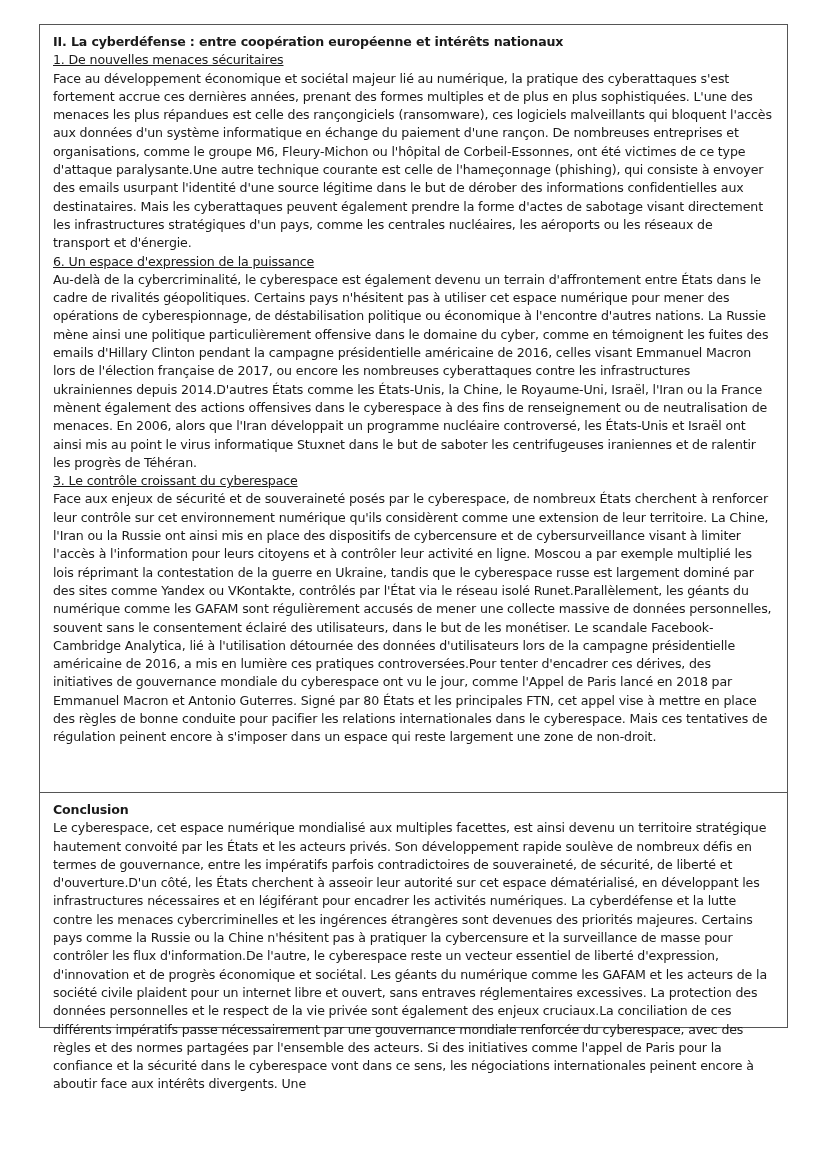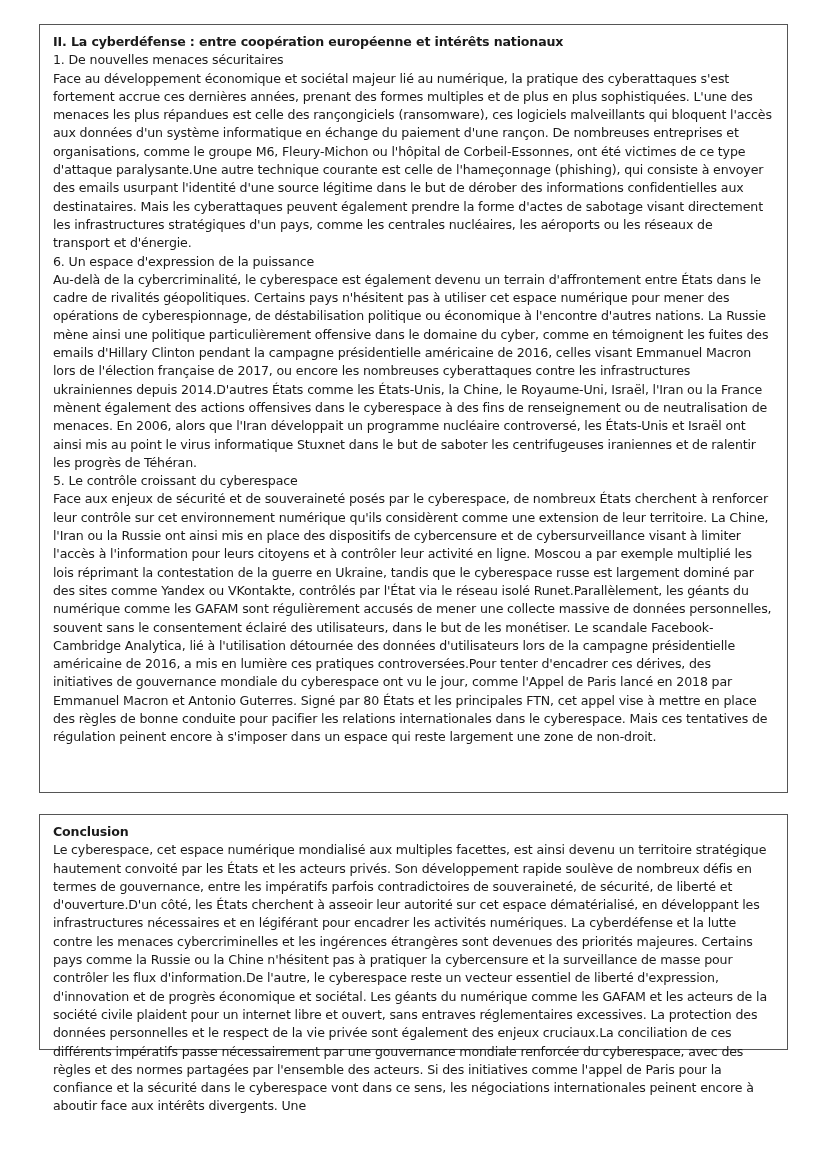--- a/index.html
+++ b/index.html
@@ -10,40 +10,40 @@
   }
   .box {
     position: absolute;
     left: 39px;
     width: 749px;
     border: 1.5px solid #555555;
     box-sizing: border-box;
     padding: 8px 14px 0 13px;
   }
   #box1 { top: 24px; height: 769px; }
-  #box2 { top: 814px; height: 236px; }
+  #box2 { top: 792px; height: 236px; }
   .text {
     font-size: 12.6px;
     line-height: 18.3px;
     letter-spacing: -0.15px;
     white-space: pre-line;
     margin: 0;
   }
   .title { font-weight: bold; }
-  .sub { }
+  .sub { text-decoration: underline; }
 </style>
 </head>
 <body>
 
 <div class="box" id="box1">
   <div class="text title">II. La cyberdéfense : entre coopération européenne et intérêts nationaux</div>
   <div class="text sub">1. De nouvelles menaces sécuritaires</div>
   <div class="text">Face au développement économique et sociétal majeur lié au numérique, la pratique des cyberattaques s'est fortement accrue ces dernières années, prenant des formes multiples et de plus en plus sophistiquées. L'une des menaces les plus répandues est celle des rançongiciels (ransomware), ces logiciels malveillants qui bloquent l'accès aux données d'un système informatique en échange du paiement d'une rançon. De nombreuses entreprises et organisations, comme le groupe M6, Fleury-Michon ou l'hôpital de Corbeil-Essonnes, ont été victimes de ce type d'attaque paralysante.Une autre technique courante est celle de l'hameçonnage (phishing), qui consiste à envoyer des emails usurpant l'identité d'une source légitime dans le but de dérober des informations confidentielles aux destinataires. Mais les cyberattaques peuvent également prendre la forme d'actes de sabotage visant directement les infrastructures stratégiques d'un pays, comme les centrales nucléaires, les aéroports ou les réseaux de transport et d'énergie.</div>
   <div class="text sub">6. Un espace d'expression de la puissance</div>
   <div class="text">Au-delà de la cybercriminalité, le cyberespace est également devenu un terrain d'affrontement entre États dans le cadre de rivalités géopolitiques. Certains pays n'hésitent pas à utiliser cet espace numérique pour mener des opérations de cyberespionnage, de déstabilisation politique ou économique à l'encontre d'autres nations. La Russie mène ainsi une politique particulièrement offensive dans le domaine du cyber, comme en témoignent les fuites des emails d'Hillary Clinton pendant la campagne présidentielle américaine de 2016, celles visant Emmanuel Macron lors de l'élection française de 2017, ou encore les nombreuses cyberattaques contre les infrastructures ukrainiennes depuis 2014.D'autres États comme les États-Unis, la Chine, le Royaume-Uni, Israël, l'Iran ou la France mènent également des actions offensives dans le cyberespace à des fins de renseignement ou de neutralisation de menaces. En 2006, alors que l'Iran développait un programme nucléaire controversé, les États-Unis et Israël ont ainsi mis au point le virus informatique Stuxnet dans le but de saboter les centrifugeuses iraniennes et de ralentir les progrès de Téhéran.</div>
-  <div class="text sub">5. Le contrôle croissant du cyberespace</div>
+  <div class="text sub">3. Le contrôle croissant du cyberespace</div>
   <div class="text">Face aux enjeux de sécurité et de souveraineté posés par le cyberespace, de nombreux États cherchent à renforcer leur contrôle sur cet environnement numérique qu'ils considèrent comme une extension de leur territoire. La Chine, l'Iran ou la Russie ont ainsi mis en place des dispositifs de cybercensure et de cybersurveillance visant à limiter l'accès à l'information pour leurs citoyens et à contrôler leur activité en ligne. Moscou a par exemple multiplié les lois réprimant la contestation de la guerre en Ukraine, tandis que le cyberespace russe est largement dominé par des sites comme Yandex ou VKontakte, contrôlés par l'État via le réseau isolé Runet.Parallèlement, les géants du numérique comme les GAFAM sont régulièrement accusés de mener une collecte massive de données personnelles, souvent sans le consentement éclairé des utilisateurs, dans le but de les monétiser. Le scandale Facebook-Cambridge Analytica, lié à l'utilisation détournée des données d'utilisateurs lors de la campagne présidentielle américaine de 2016, a mis en lumière ces pratiques controversées.Pour tenter d'encadrer ces dérives, des initiatives de gouvernance mondiale du cyberespace ont vu le jour, comme l'Appel de Paris lancé en 2018 par Emmanuel Macron et Antonio Guterres. Signé par 80 États et les principales FTN, cet appel vise à mettre en place des règles de bonne conduite pour pacifier les relations internationales dans le cyberespace. Mais ces tentatives de régulation peinent encore à s'imposer dans un espace qui reste largement une zone de non-droit.</div>
 </div>
 
 <div class="box" id="box2">
   <div class="text title">Conclusion</div>
   <div class="text">Le cyberespace, cet espace numérique mondialisé aux multiples facettes, est ainsi devenu un territoire stratégique hautement convoité par les États et les acteurs privés. Son développement rapide soulève de nombreux défis en termes de gouvernance, entre les impératifs parfois contradictoires de souveraineté, de sécurité, de liberté et d'ouverture.D'un côté, les États cherchent à asseoir leur autorité sur cet espace dématérialisé, en développant les infrastructures nécessaires et en légiférant pour encadrer les activités numériques. La cyberdéfense et la lutte contre les menaces cybercriminelles et les ingérences étrangères sont devenues des priorités majeures. Certains pays comme la Russie ou la Chine n'hésitent pas à pratiquer la cybercensure et la surveillance de masse pour contrôler les flux d'information.De l'autre, le cyberespace reste un vecteur essentiel de liberté d'expression, d'innovation et de progrès économique et sociétal. Les géants du numérique comme les GAFAM et les acteurs de la société civile plaident pour un internet libre et ouvert, sans entraves réglementaires excessives. La protection des données personnelles et le respect de la vie privée sont également des enjeux cruciaux.La conciliation de ces différents impératifs passe nécessairement par une gouvernance mondiale renforcée du cyberespace, avec des règles et des normes partagées par l'ensemble des acteurs. Si des initiatives comme l'appel de Paris pour la confiance et la sécurité dans le cyberespace vont dans ce sens, les négociations internationales peinent encore à aboutir face aux intérêts divergents. Une</div>
 </div>
 
 </body></html>

